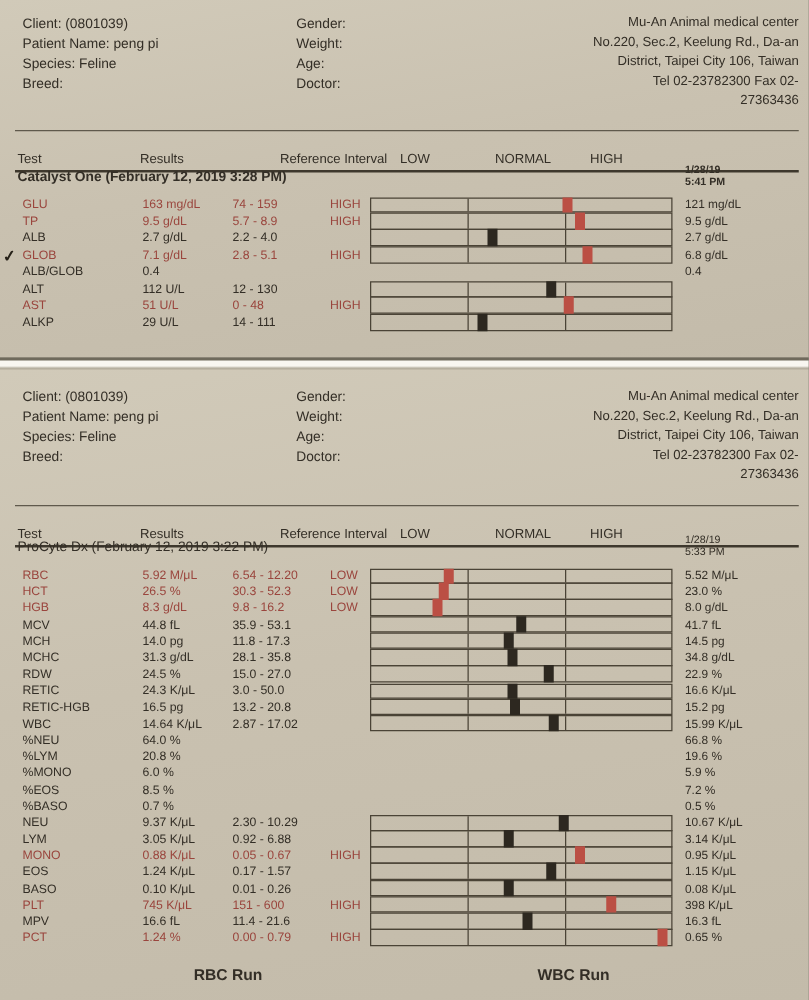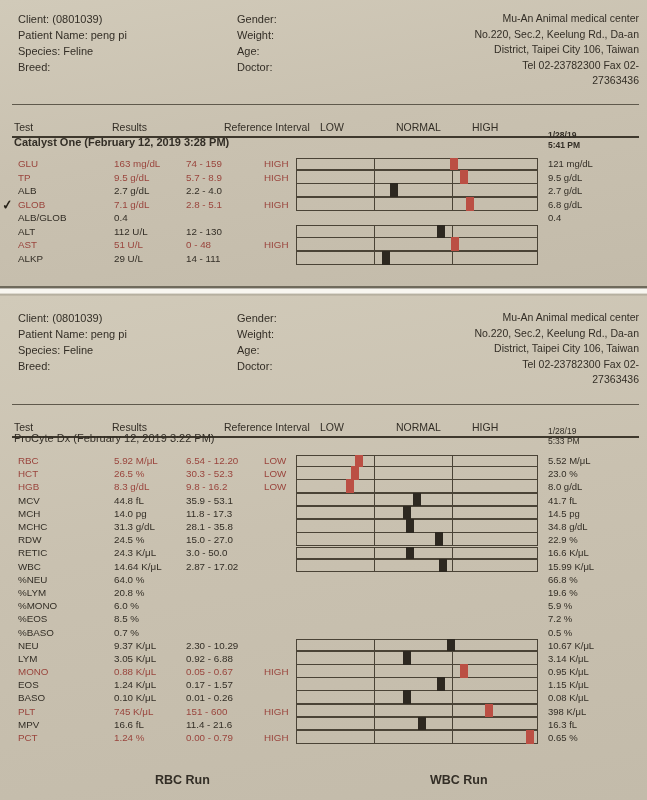--- a/index.html
+++ b/index.html
@@ -382,20 +382,33 @@
           <span class="col flag"></span>
           <span class="col barcol">
             <span class="bar">
               <span class="marker black" style="left: calc(47% - 4px);"></span>
             </span>
           </span>
           <span class="col prev">16.6 K/μL</span>
         </div>
         <div class="row">
           <span class="col check"></span>
+          <span class="col test">RETIC-HGB</span>
+          <span class="col result">16.5 pg</span>
+          <span class="col ref">13.2 - 20.8</span>
+          <span class="col flag"></span>
+          <span class="col barcol">
+            <span class="bar joined">
+              <span class="marker black" style="left: calc(48% - 4px);"></span>
+            </span>
+          </span>
+          <span class="col prev">15.2 pg</span>
+        </div>
+        <div class="row">
+          <span class="col check"></span>
           <span class="col test">WBC</span>
           <span class="col result">14.64 K/μL</span>
           <span class="col ref">2.87 - 17.02</span>
           <span class="col flag"></span>
           <span class="col barcol">
             <span class="bar joined">
               <span class="marker black" style="left: calc(61% - 4px);"></span>
             </span>
           </span>
           <span class="col prev">15.99 K/μL</span>

